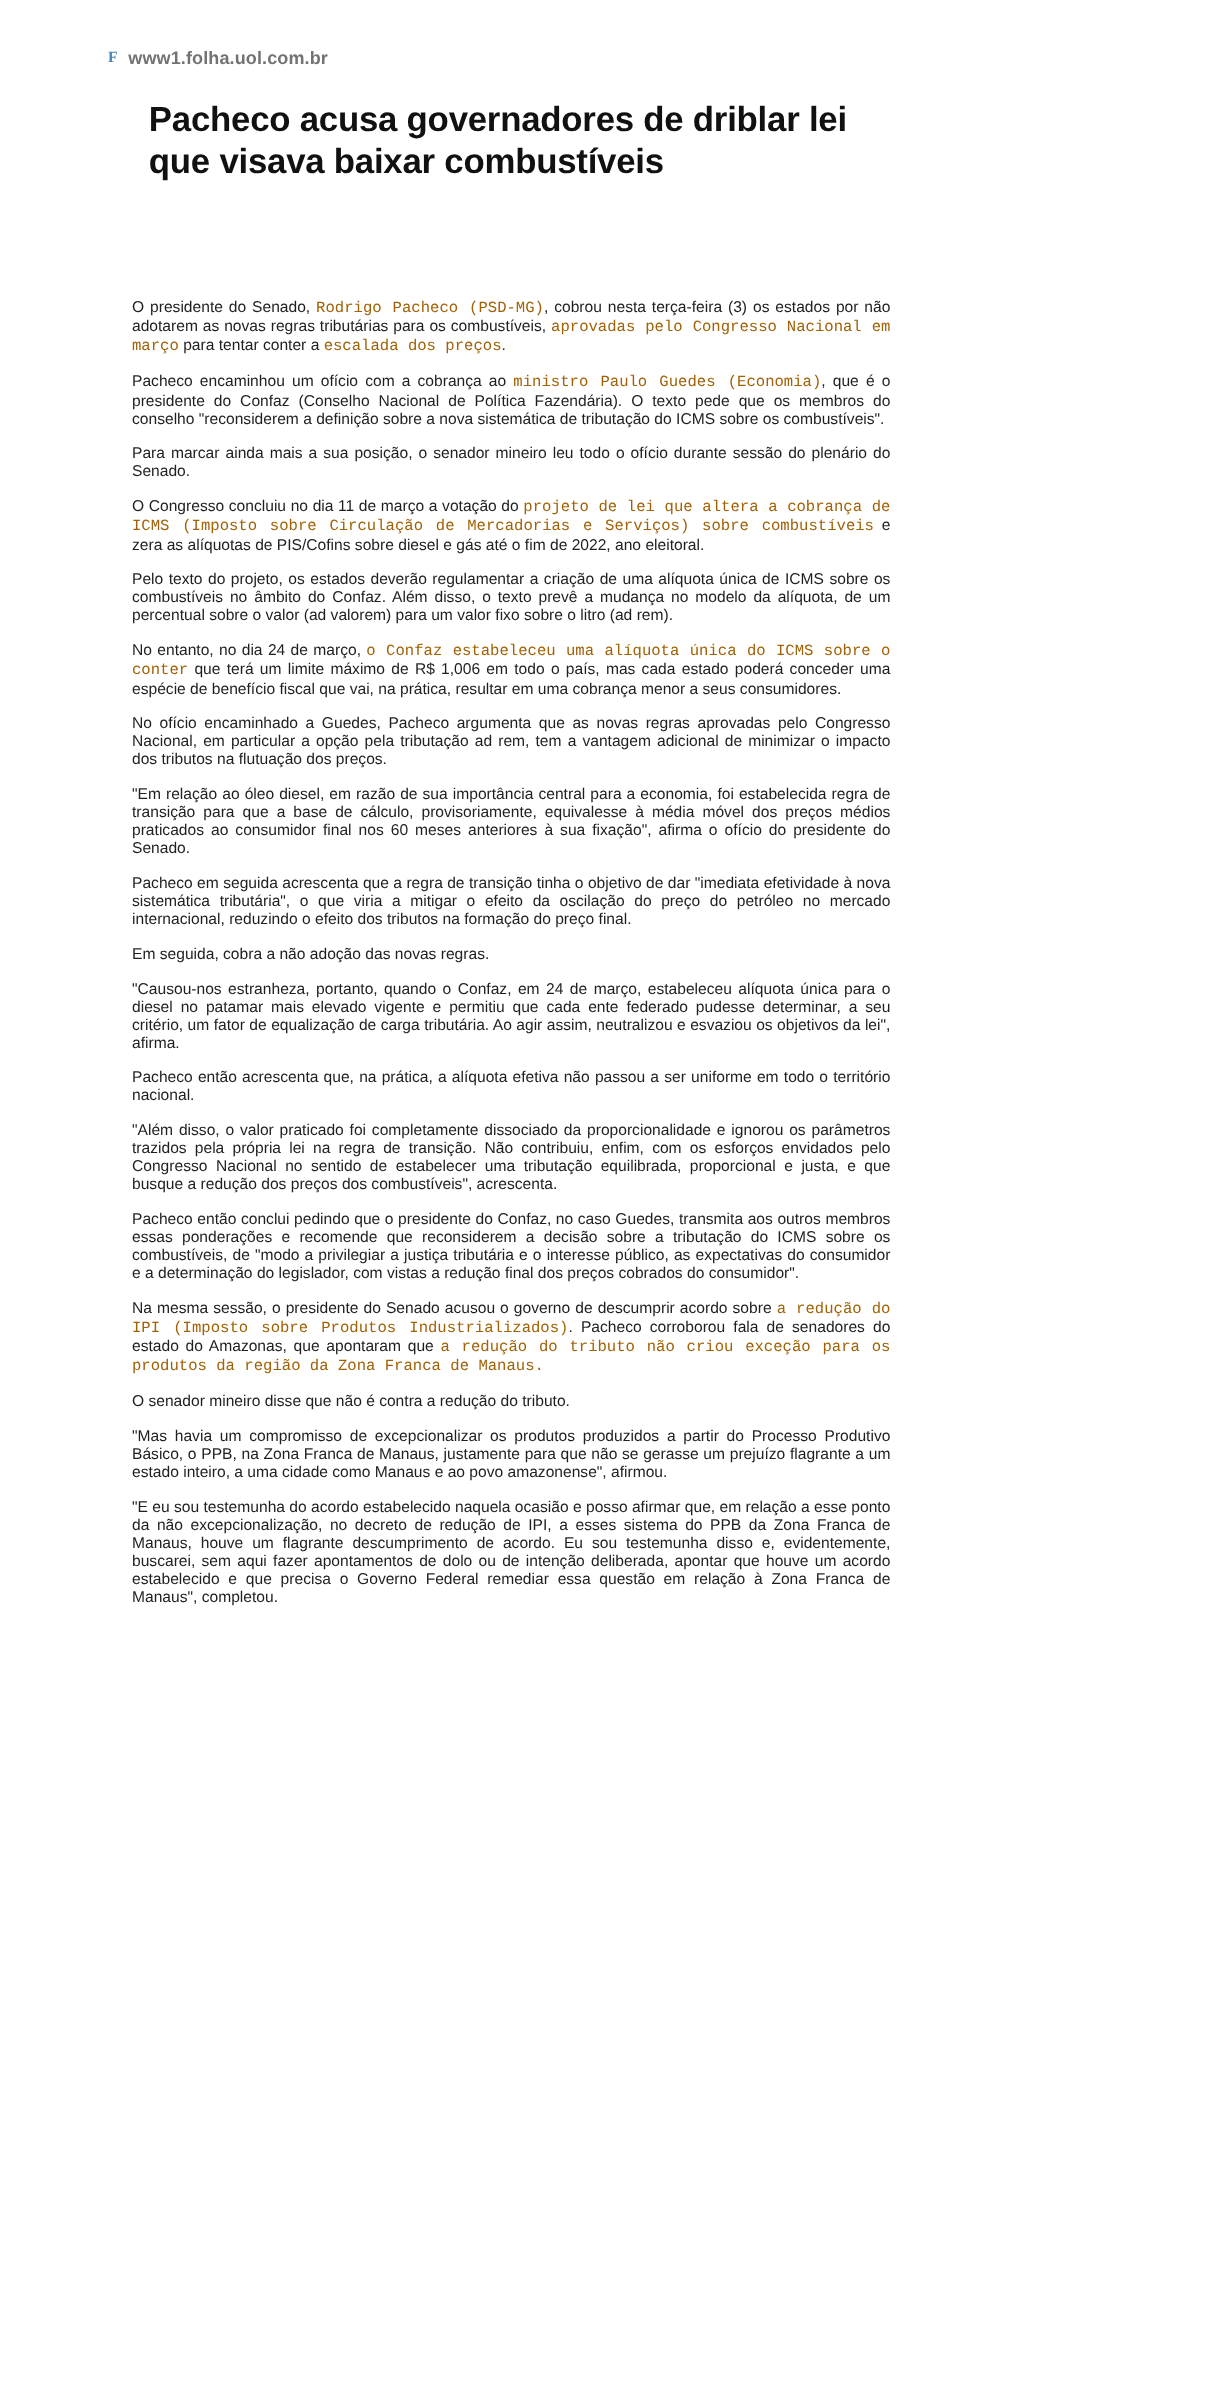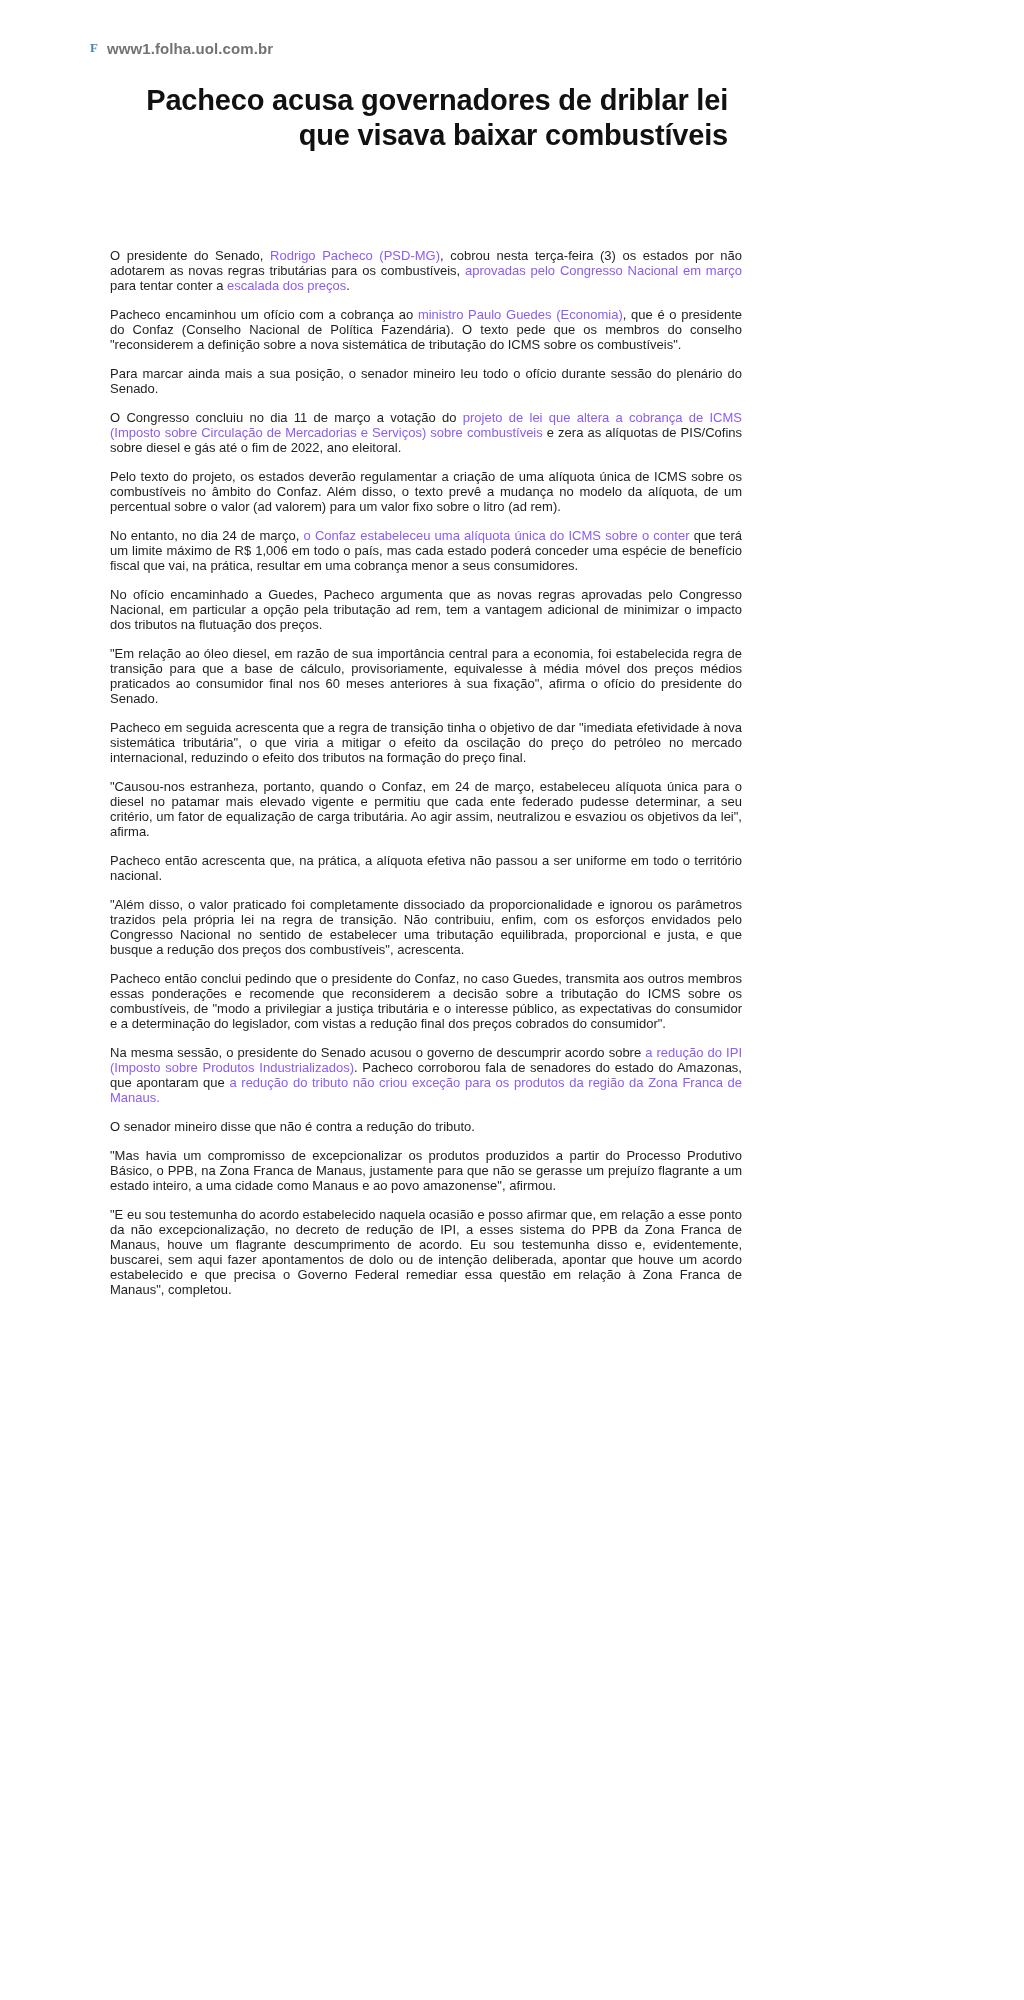--- a/index.html
+++ b/index.html
@@ -34,40 +34,41 @@
     color: #737373;
     letter-spacing: 0.1px;
   }
   .content {
     width: 632px;
     margin-left: 110px;
   }
   h1.article-title {
     margin: 26px auto 0;
     width: 604px;
-    text-align: right;
+    text-align: left;
     font-size: 29px;
     line-height: 1.22;
     font-weight: bold;
     color: #111111;
     letter-spacing: -0.2px;
   }
   .article-body {
     margin-top: 94px;
   }
   .article-body p {
     font-size: 13px;
     line-height: 15px;
     color: #1f1f21;
     text-align: justify;
     margin-bottom: 14px;
   }
   .article-body p span.lnk {
-    color: #8b5cf6;
+    color: #a16207;
     cursor: pointer;
+    font-family: Liberation Mono, monospace;
   }
 </style>
 </head>
 <body>
 
 <div class="page">
 
   <div class="site-header">
     <span class="favicon">F</span>
     <span class="domain">www1.folha.uol.com.br</span>
@@ -79,20 +80,21 @@
     <div class="article-body" id="article-body">
         <p><span>O presidente do Senado, </span><span class="lnk">Rodrigo Pacheco (PSD-MG)</span><span>, cobrou nesta terça-feira (3) os estados por não adotarem as novas regras tributárias para os combustíveis, </span><span class="lnk">aprovadas pelo Congresso Nacional em março</span><span> para tentar conter a </span><span class="lnk">escalada dos preços</span><span>.</span></p>
         <p><span>Pacheco encaminhou um ofício com a cobrança ao </span><span class="lnk">ministro Paulo Guedes (Economia)</span><span>, que é o presidente do Confaz (Conselho Nacional de Política Fazendária). O texto pede que os membros do conselho "reconsiderem a definição sobre a nova sistemática de tributação do ICMS sobre os combustíveis".</span></p>
         <p><span>Para marcar ainda mais a sua posição, o senador mineiro leu todo o ofício durante sessão do plenário do Senado.</span></p>
         <p><span>O Congresso concluiu no dia 11 de março a votação do </span><span class="lnk">projeto de lei que altera a cobrança de ICMS (Imposto sobre Circulação de Mercadorias e Serviços) sobre combustíveis</span><span> e zera as alíquotas de PIS/Cofins sobre diesel e gás até o fim de 2022, ano eleitoral.</span></p>
         <p><span>Pelo texto do projeto, os estados deverão regulamentar a criação de uma alíquota única de ICMS sobre os combustíveis no âmbito do Confaz. Além disso, o texto prevê a mudança no modelo da alíquota, de um percentual sobre o valor (ad valorem) para um valor fixo sobre o litro (ad rem).</span></p>
         <p><span>No entanto, no dia 24 de março, </span><span class="lnk">o Confaz estabeleceu uma alíquota única do ICMS sobre o conter</span><span> que terá um limite máximo de R$ 1,006 em todo o país, mas cada estado poderá conceder uma espécie de benefício fiscal que vai, na prática, resultar em uma cobrança menor a seus consumidores.</span></p>
         <p><span>No ofício encaminhado a Guedes, Pacheco argumenta que as novas regras aprovadas pelo Congresso Nacional, em particular a opção pela tributação ad rem, tem a vantagem adicional de minimizar o impacto dos tributos na flutuação dos preços.</span></p>
         <p><span>"Em relação ao óleo diesel, em razão de sua importância central para a economia, foi estabelecida regra de transição para que a base de cálculo, provisoriamente, equivalesse à média móvel dos preços médios praticados ao consumidor final nos 60 meses anteriores à sua fixação", afirma o ofício do presidente do Senado.</span></p>
         <p><span>Pacheco em seguida acrescenta que a regra de transição tinha o objetivo de dar "imediata efetividade à nova sistemática tributária", o que viria a mitigar o efeito da oscilação do preço do petróleo no mercado internacional, reduzindo o efeito dos tributos na formação do preço final.</span></p>
+        <p><span>Em seguida, cobra a não adoção das novas regras.</span></p>
         <p><span>"Causou-nos estranheza, portanto, quando o Confaz, em 24 de março, estabeleceu alíquota única para o diesel no patamar mais elevado vigente e permitiu que cada ente federado pudesse determinar, a seu critério, um fator de equalização de carga tributária. Ao agir assim, neutralizou e esvaziou os objetivos da lei", afirma.</span></p>
         <p><span>Pacheco então acrescenta que, na prática, a alíquota efetiva não passou a ser uniforme em todo o território nacional.</span></p>
         <p><span>"Além disso, o valor praticado foi completamente dissociado da proporcionalidade e ignorou os parâmetros trazidos pela própria lei na regra de transição. Não contribuiu, enfim, com os esforços envidados pelo Congresso Nacional no sentido de estabelecer uma tributação equilibrada, proporcional e justa, e que busque a redução dos preços dos combustíveis", acrescenta.</span></p>
         <p><span>Pacheco então conclui pedindo que o presidente do Confaz, no caso Guedes, transmita aos outros membros essas ponderações e recomende que reconsiderem a decisão sobre a tributação do ICMS sobre os combustíveis, de "modo a privilegiar a justiça tributária e o interesse público, as expectativas do consumidor e a determinação do legislador, com vistas a redução final dos preços cobrados do consumidor".</span></p>
         <p><span>Na mesma sessão, o presidente do Senado acusou o governo de descumprir acordo sobre </span><span class="lnk">a redução do IPI (Imposto sobre Produtos Industrializados)</span><span>. Pacheco corroborou fala de senadores do estado do Amazonas, que apontaram que </span><span class="lnk">a redução do tributo não criou exceção para os produtos da região da Zona Franca de Manaus.</span></p>
         <p><span>O senador mineiro disse que não é contra a redução do tributo.</span></p>
         <p><span>"Mas havia um compromisso de excepcionalizar os produtos produzidos a partir do Processo Produtivo Básico, o PPB, na Zona Franca de Manaus, justamente para que não se gerasse um prejuízo flagrante a um estado inteiro, a uma cidade como Manaus e ao povo amazonense", afirmou.</span></p>
         <p><span>"E eu sou testemunha do acordo estabelecido naquela ocasião e posso afirmar que, em relação a esse ponto da não excepcionalização, no decreto de redução de IPI, a esses sistema do PPB da Zona Franca de Manaus, houve um flagrante descumprimento de acordo. Eu sou testemunha disso e, evidentemente, buscarei, sem aqui fazer apontamentos de dolo ou de intenção deliberada, apontar que houve um acordo estabelecido e que precisa o Governo Federal remediar essa questão em relação à Zona Franca de Manaus", completou.</span></p>
       </div>
   </div>

